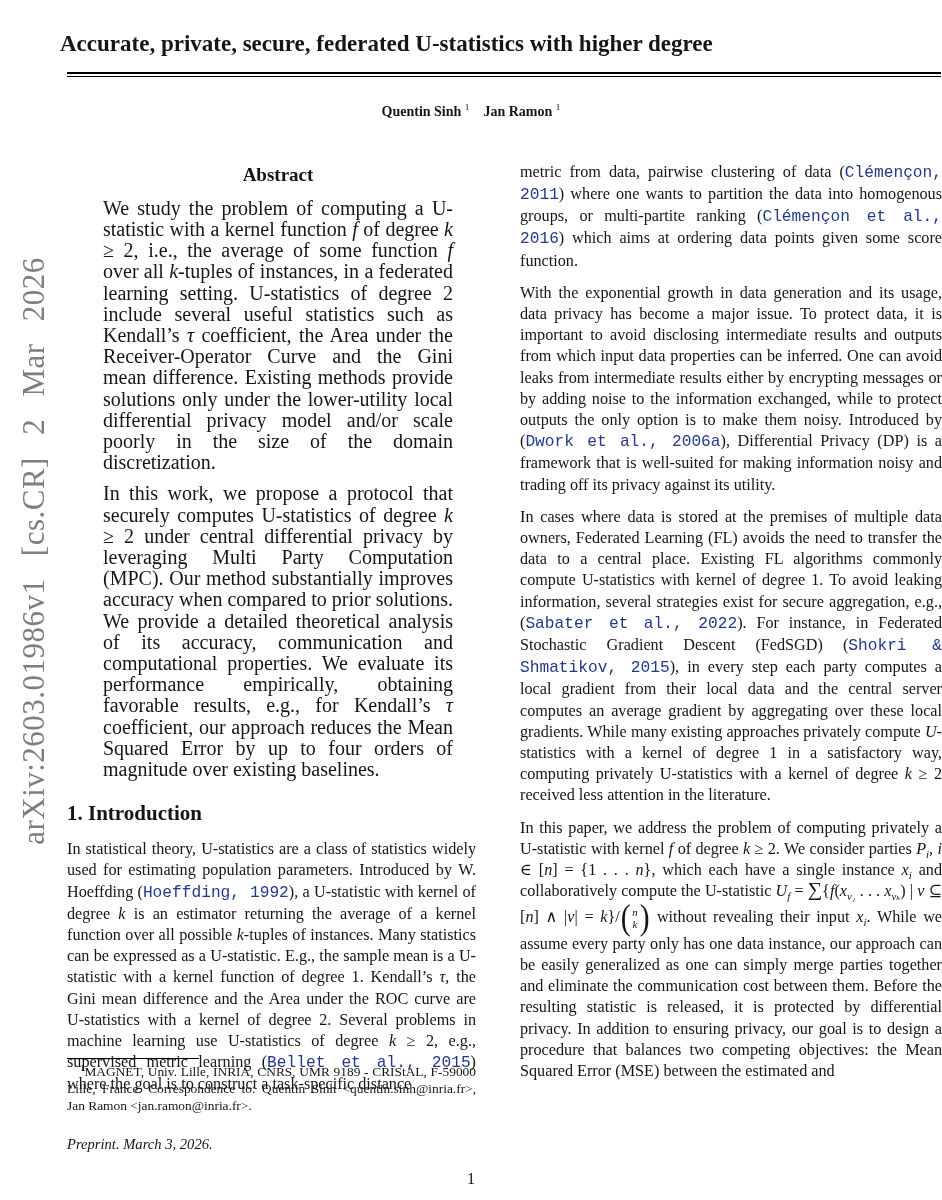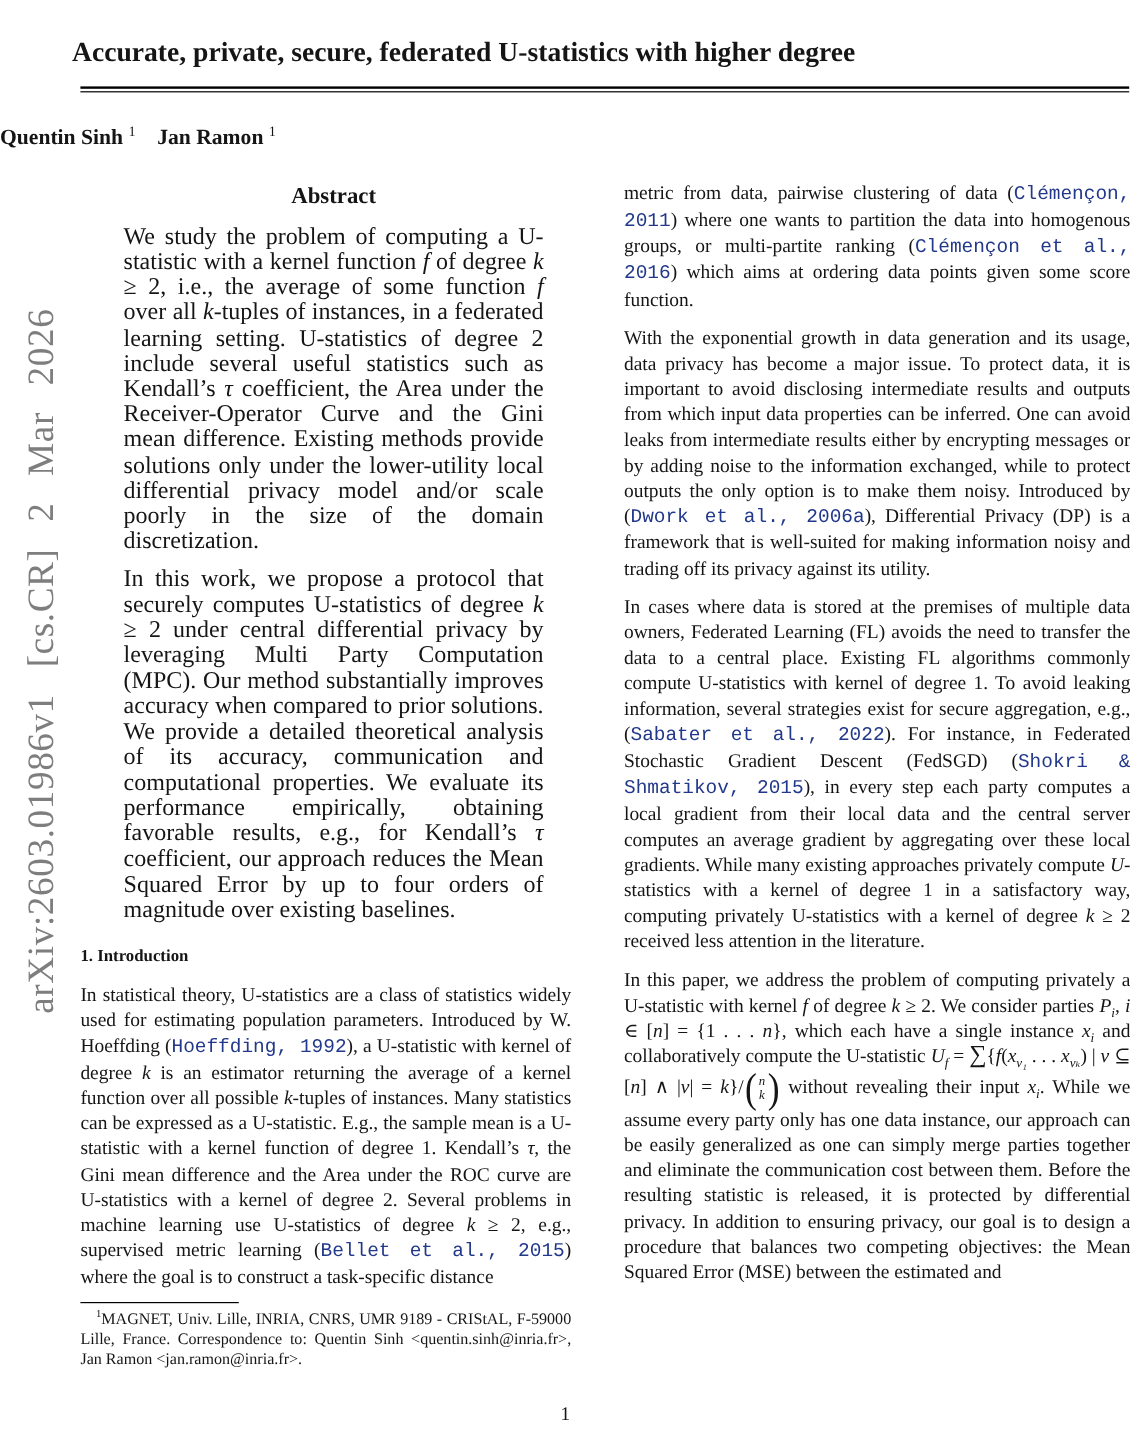--- a/index.html
+++ b/index.html
@@ -30,27 +30,27 @@
   .title{
     margin:30px 60px 0 60px;
     font-size:23px;font-weight:bold;line-height:1.25;
   }
   .titlerule{
     margin:13px 0 0 67px;width:874px;height:2px;
     border-top:2.5px solid var(--rule);
     border-bottom:1.5px solid var(--rule);
   }
   .authors{
-    margin-top:27px;
-    font-size:18px;font-weight:bold;
+    margin-top:27px;text-align:center;
+    font-size:14px;font-weight:bold;
   }
   .authors sup{font-weight:normal;}
 
   .columns{
-    display:flex;margin:26px 0 0 67px;
+    display:flex;margin:42px 0 0 67px;
     height:1005px;
   }
   .col-left{width:409px;position:relative;flex:none;}
   .col-gap{width:44px;flex:none;}
   .col-right{width:422px;flex:none;}
 
   p{margin:0;}
   .body-text{
     font-size:16.2px;line-height:21.2px;text-align:justify;
   }
@@ -60,21 +60,21 @@
   .abstract-head{
     text-align:center;font-size:19px;font-weight:bold;
     margin:2px 0 12px 0;
   }
   .abstract-wrap p{
     font-size:20px;line-height:21.2px;text-align:justify;
     margin-bottom:10px;
   }
 
   .sec-head{
-    font-size:14px;font-weight:bold;
+    font-size:21px;font-weight:bold;
     margin:21px 0 13px 0;
   }
 
   .foot-block{position:absolute;left:0;bottom:14px;width:409px;}
   .footrule{width:132px;border-top:1.5px solid var(--rule);margin-bottom:5px;}
   .footnote{
     font-size:13.4px;line-height:16.9px;text-align:justify;
     text-indent:13px;
   }
   .preprint{
@@ -120,20 +120,21 @@
         <p><span>We study the problem of computing a U-statistic with a kernel function </span><span class="m">f</span><span> of degree </span><span class="m">k</span><span> ≥ 2, i.e., the average of some function </span><span class="m">f</span><span> over all </span><span class="m">k</span><span>-tuples of instances, in a federated learning setting. U-statistics of degree 2 include several useful statistics such as Kendall’s </span><span class="m">τ</span><span> coefficient, the Area under the Receiver-Operator Curve and the Gini mean difference. Existing methods provide solutions only under the lower-utility local differential privacy model and/or scale poorly in the size of the domain discretization.</span></p>
         <p><span>In this work, we propose a protocol that securely computes U-statistics of degree </span><span class="m">k</span><span> ≥ 2 under central differential privacy by leveraging Multi Party Computation (MPC). Our method substantially improves accuracy when compared to prior solutions. We provide a detailed theoretical analysis of its accuracy, communication and computational properties. We evaluate its performance empirically, obtaining favorable results, e.g., for Kendall’s </span><span class="m">τ</span><span> coefficient, our approach reduces the Mean Squared Error by up to four orders of magnitude over existing baselines.</span></p>
       </div>
 
       <div class="sec-head">1. Introduction</div>
       <p class="body-text"><span>In statistical theory, U-statistics are a class of statistics widely used for estimating population parameters. Introduced by W. Hoeffding (</span><span class="cite">Hoeffding, 1992</span><span>), a U-statistic with kernel of degree </span><span class="m">k</span><span> is an estimator returning the average of a kernel function over all possible </span><span class="m">k</span><span>-tuples of instances. Many statistics can be expressed as a U-statistic. E.g., the sample mean is a U-statistic with a kernel function of degree 1. Kendall’s </span><span class="m">τ</span><span>, the Gini mean difference and the Area under the ROC curve are U-statistics with a kernel of degree 2. Several problems in machine learning use U-statistics of degree </span><span class="m">k</span><span> ≥ 2, e.g., supervised metric learning (</span><span class="cite">Bellet et al., 2015</span><span>) where the goal is to construct a task-specific distance</span></p>
 
       <div class="foot-block">
         <div class="footrule"></div>
         <p class="footnote"><sup>1</sup><span>MAGNET, Univ. Lille, INRIA, CNRS, UMR 9189 - CRIStAL, F-59000 Lille, France.  Correspondence to: Quentin Sinh &lt;quentin.sinh@inria.fr&gt;, Jan Ramon &lt;jan.ramon@inria.fr&gt;.</span></p>
+        <p class="preprint">Preprint. March 3, 2026.</p>
       </div>
     </div>
 
     <div class="col-gap"></div>
 
     <div class="col-right body-text">
       <p><span>metric from data, pairwise clustering of data (</span><span class="cite">Clémençon, 2011</span><span>) where one wants to partition the data into homogenous groups, or multi-partite ranking (</span><span class="cite">Clémençon et al., 2016</span><span>) which aims at ordering data points given some score function.</span></p>
       <p><span>With the exponential growth in data generation and its usage, data privacy has become a major issue. To protect data, it is important to avoid disclosing intermediate results and outputs from which input data properties can be inferred. One can avoid leaks from intermediate results either by encrypting messages or by adding noise to the information exchanged, while to protect outputs the only option is to make them noisy.  Introduced by (</span><span class="cite">Dwork et al., 2006a</span><span>), Differential Privacy (DP) is a framework that is well-suited for making information noisy and trading off its privacy against its utility.</span></p>
       <p><span>In cases where data is stored at the premises of multiple data owners, Federated Learning (FL) avoids the need to transfer the data to a central place. Existing FL algorithms commonly compute U-statistics with kernel of degree 1. To avoid leaking information, several strategies exist for secure aggregation, e.g., (</span><span class="cite">Sabater et al., 2022</span><span>).  For instance, in Federated Stochastic Gradient Descent (FedSGD) (</span><span class="cite">Shokri &amp; Shmatikov, 2015</span><span>), in every step each party computes a local gradient from their local data and the central server computes an average gradient by aggregating over these local gradients. While many existing approaches privately compute </span><span class="m">U</span><span>-statistics with a kernel of degree 1 in a satisfactory way, computing privately U-statistics with a kernel of degree </span><span class="m">k</span><span> ≥ 2 received less attention in the literature.</span></p>
       <p><span>In this paper, we address the problem of computing privately a U-statistic with kernel </span><span class="m">f</span><span> of degree </span><span class="m">k</span><span> ≥ 2.  We consider parties </span><span class="m">P</span><sub>i</sub><span>, </span><span class="m">i</span><span> ∈ [</span><span class="m">n</span><span>] = {1 . . . </span><span class="m">n</span><span>}, which each have a single instance </span><span class="m">x</span><sub>i</sub><span> and collaboratively compute the U-statistic </span><span class="m">U</span><sub>f</sub><span> = </span><span class="sum">∑</span><span>{</span><span class="m">f</span><span>(</span><span class="m">x</span><sub>v₁</sub><span> . . . </span><span class="m">x</span><sub>vₖ</sub><span>) | </span><span class="m">v</span><span> ⊆ [</span><span class="m">n</span><span>] ∧ |</span><span class="m">v</span><span>| = </span><span class="m">k</span><span>}/</span><span class="binom">

